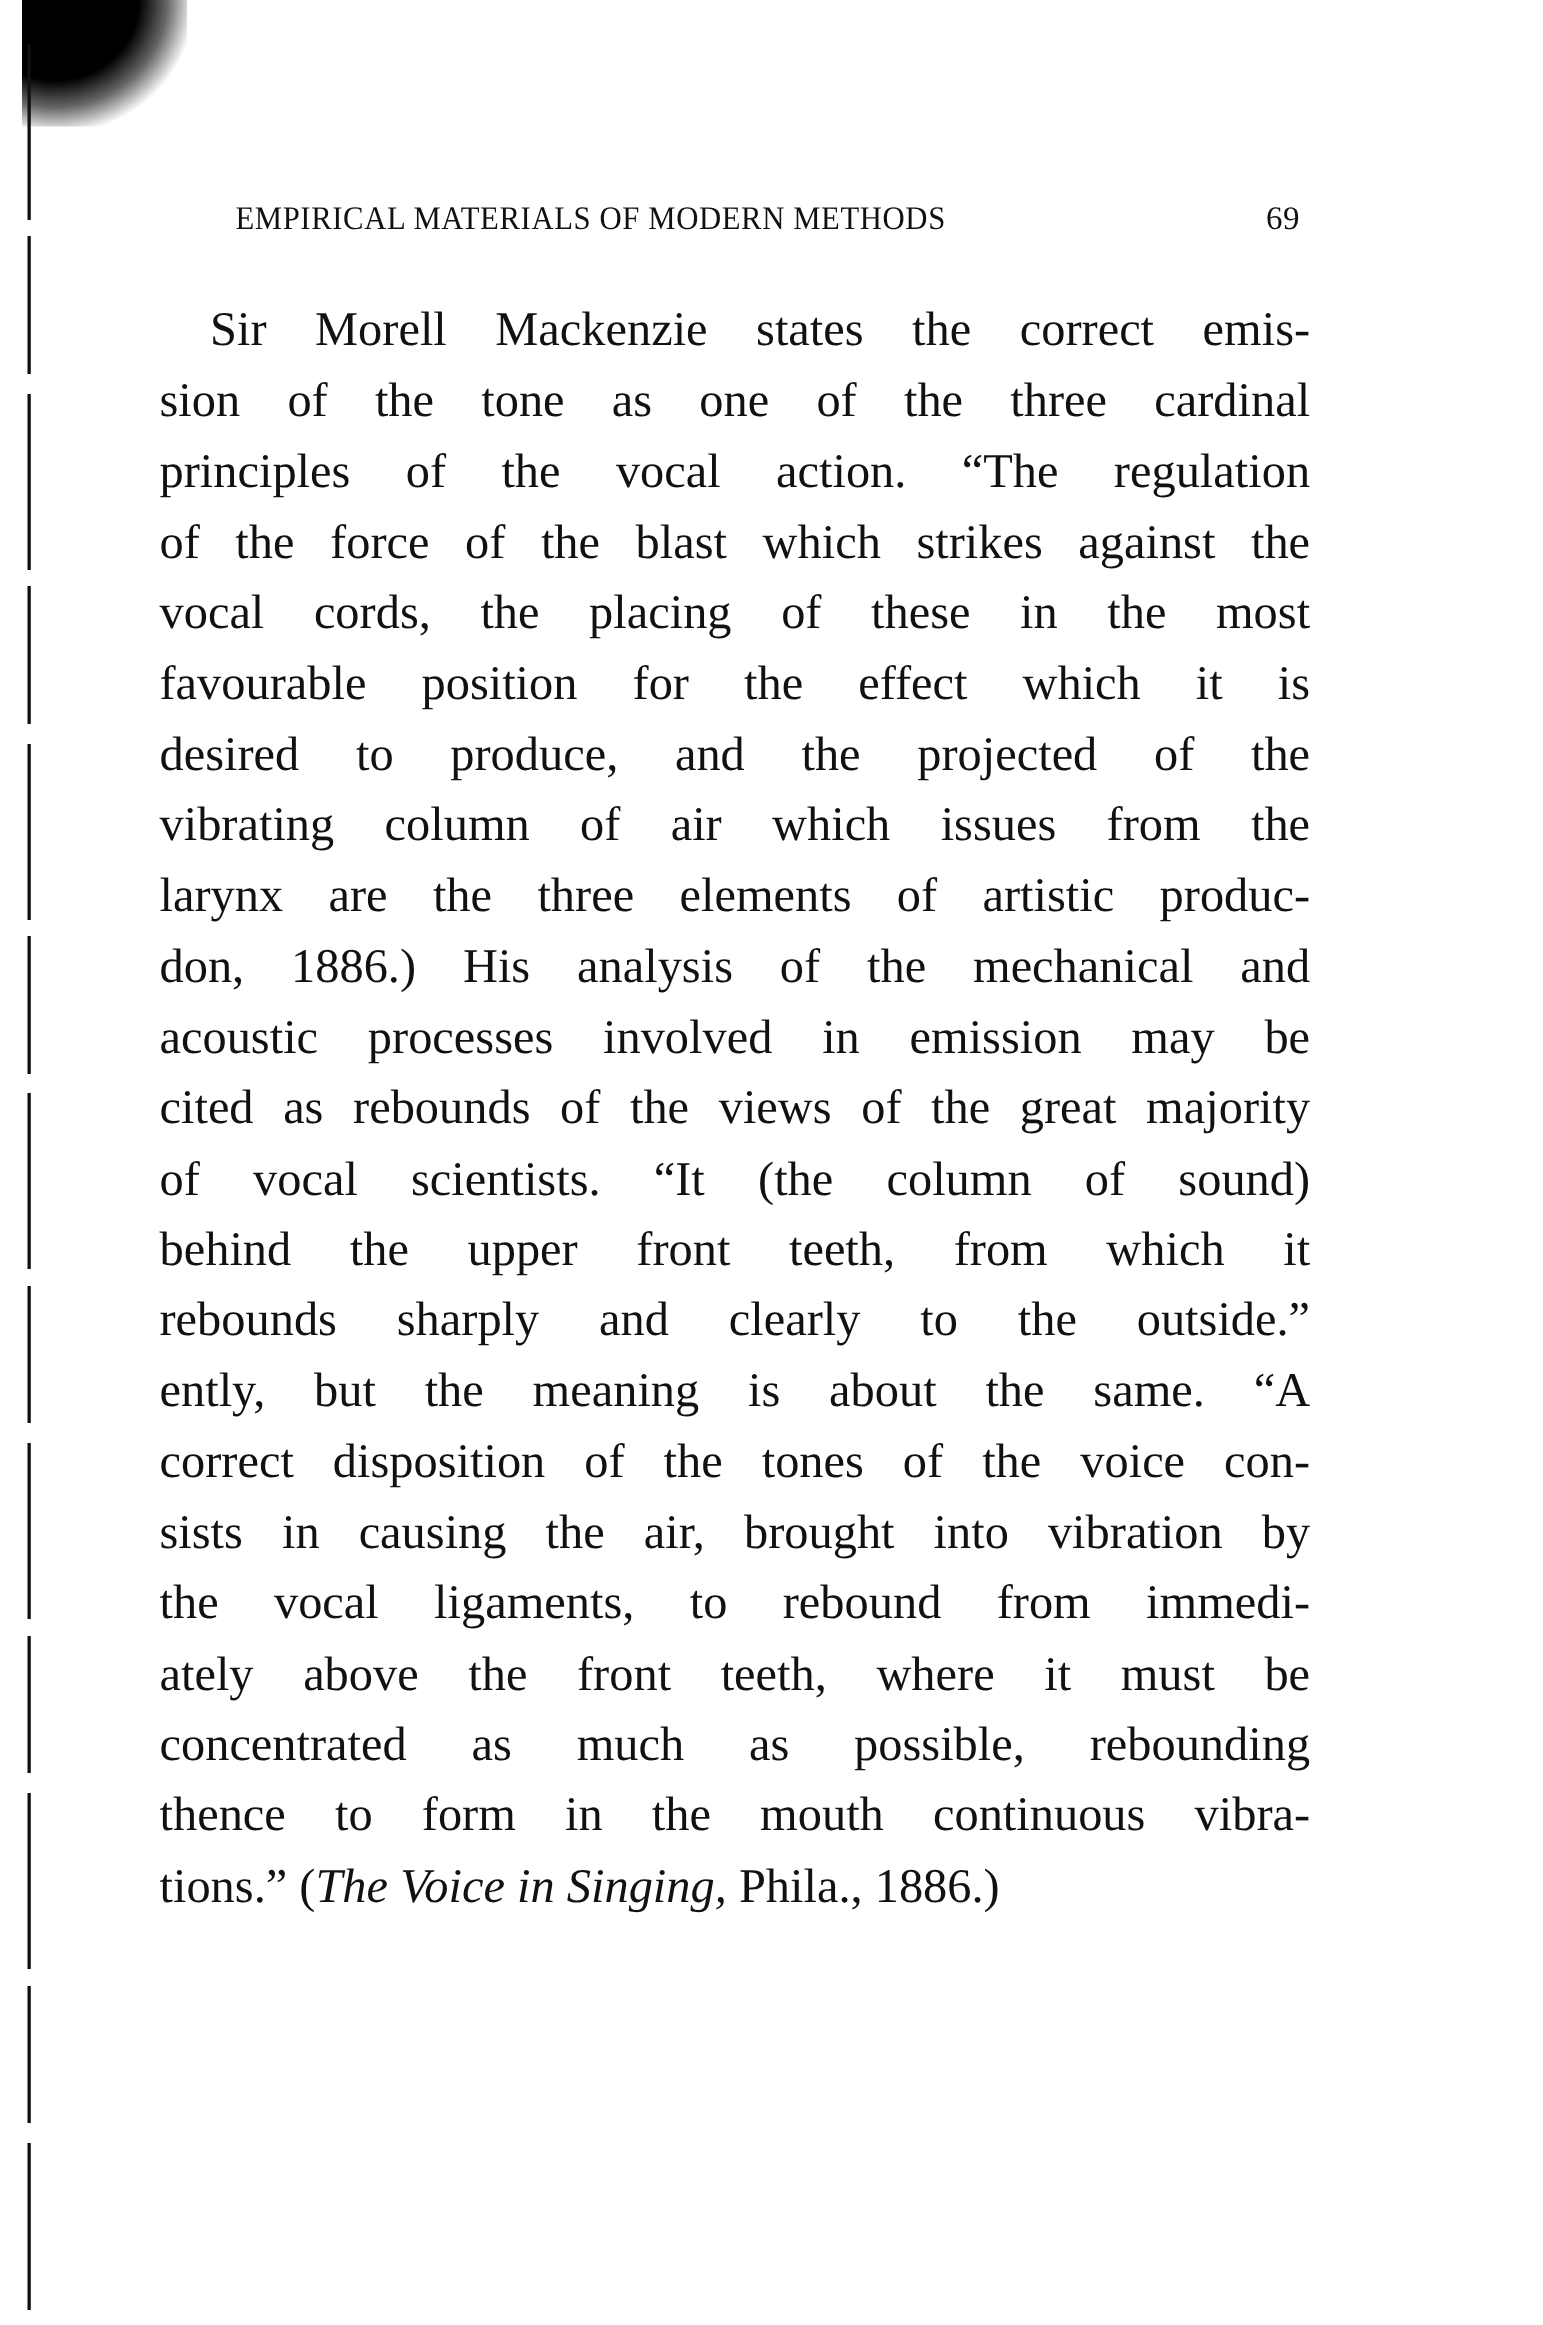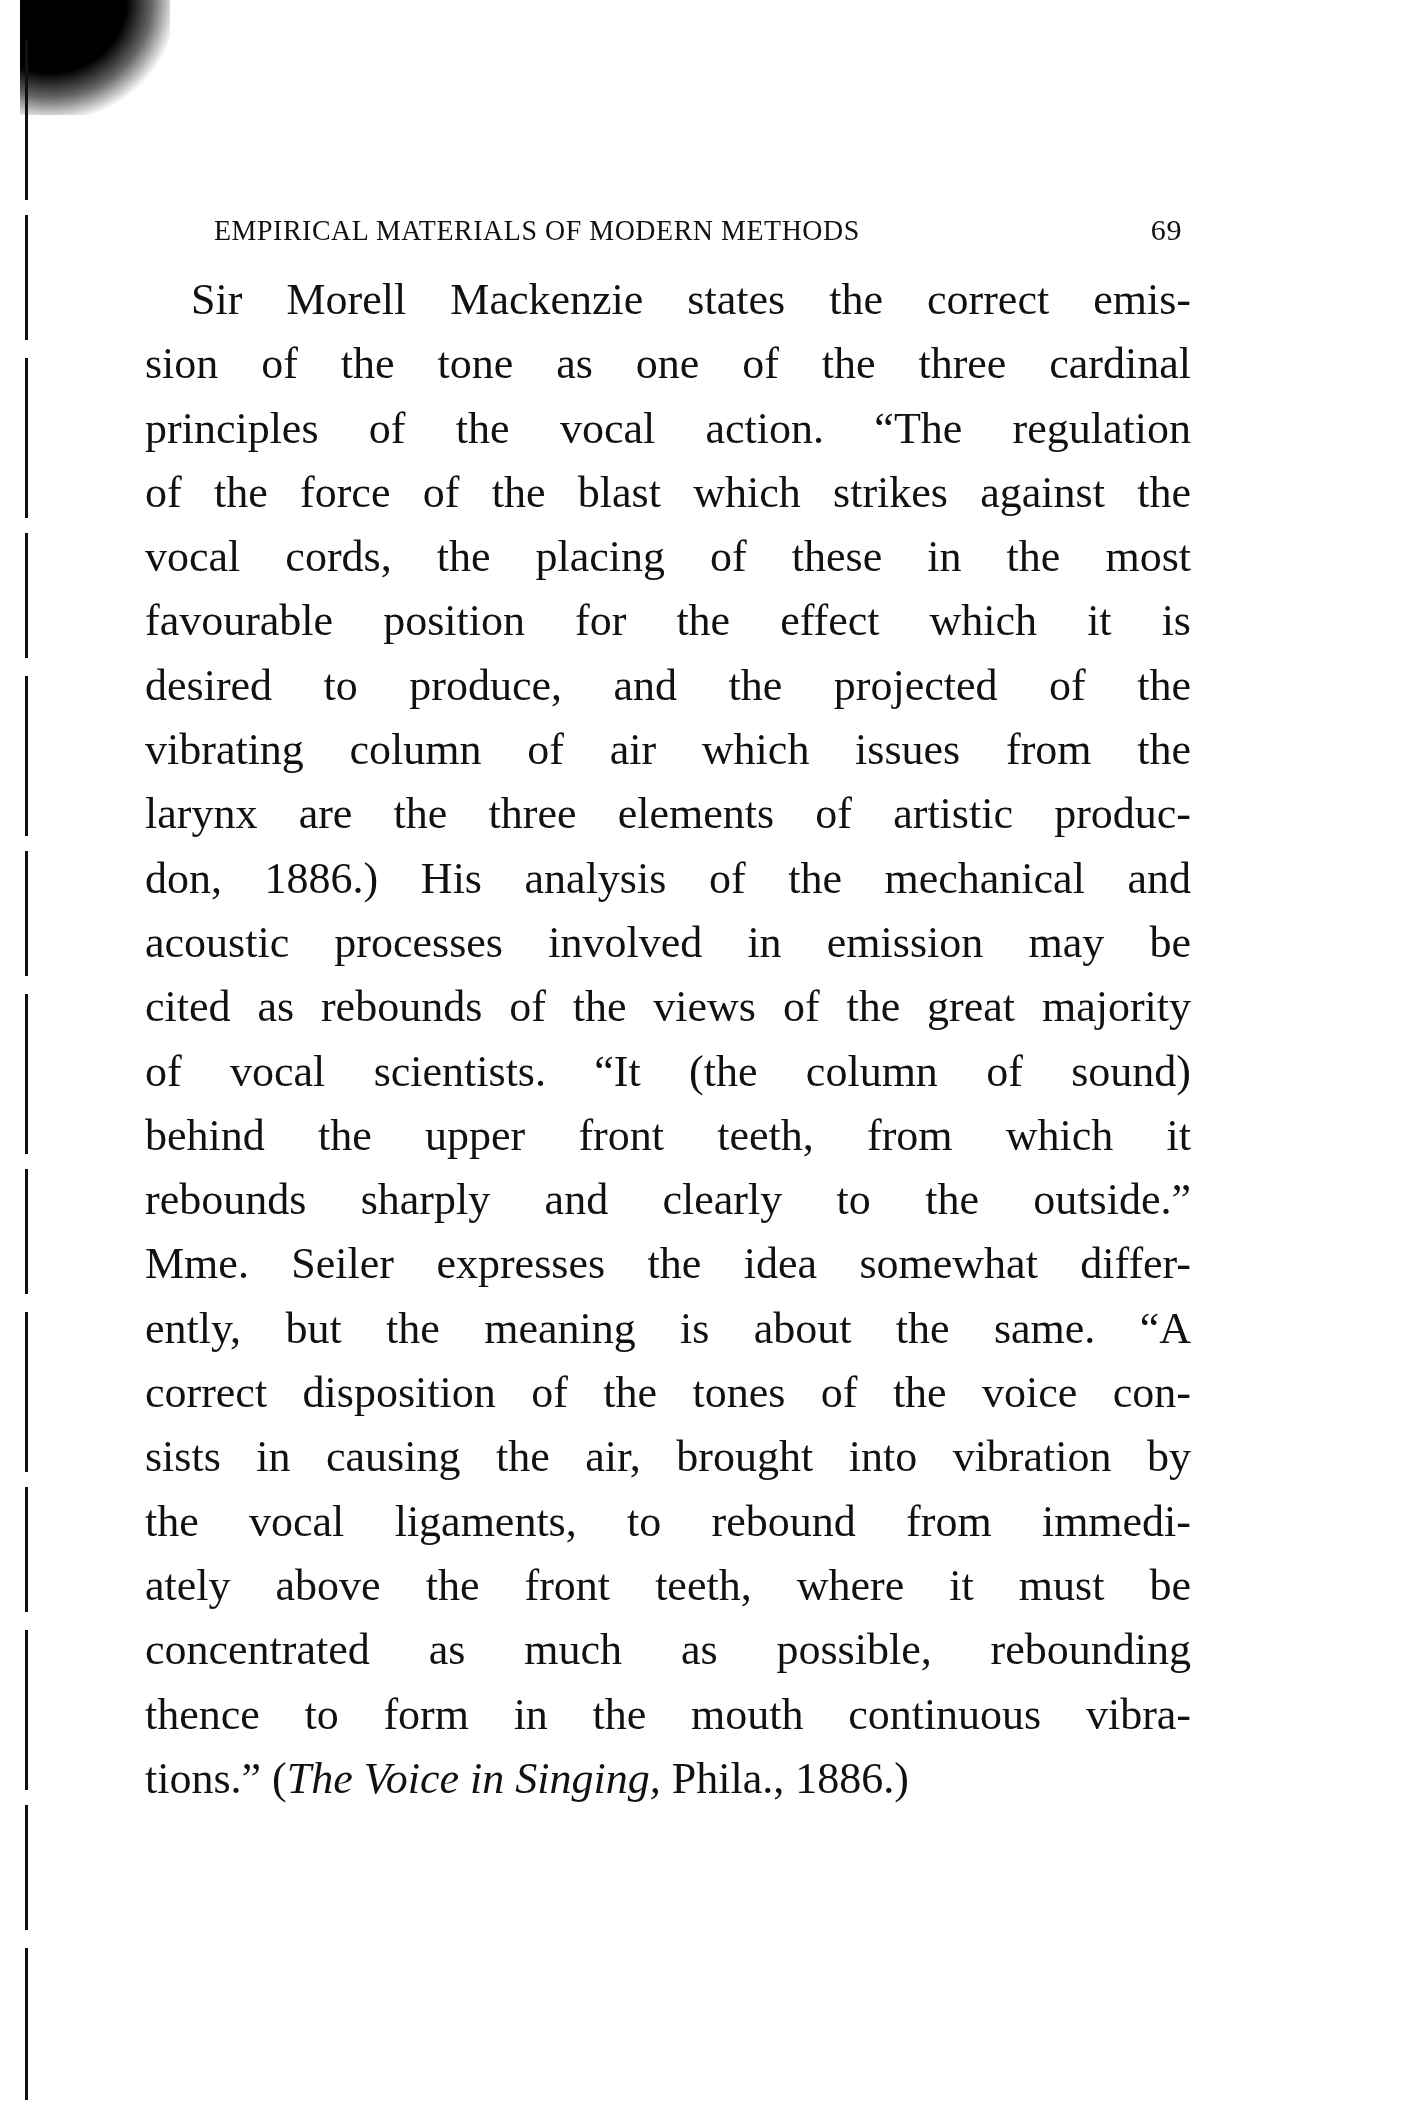--- a/index.html
+++ b/index.html
@@ -4,21 +4,21 @@
 <style>
   html, body { margin: 0; padding: 0; background: #ffffff; }
   body { width: 1403px; height: 2114px; position: relative; overflow: hidden; color: #111; }
   .page { position: absolute; left: 0; top: 0; width: 1403px; height: 2114px; background: #fff; }
   .scan-shadow { position: absolute; left: 20px; top: 0; width: 150px; height: 115px;
     background: radial-gradient(ellipse at 20% 0%, #000 0%, #000 45%, rgba(0,0,0,0.6) 60%, rgba(0,0,0,0) 75%); }
   .binding-line { position: absolute; left: 25px; top: 40px; width: 3px; height: 2060px;
     background: repeating-linear-gradient(to bottom, #111 0 160px, transparent 160px 175px, #111 175px 300px, transparent 300px 318px); }
   .running-head { position: absolute; left: 214px; top: 182px; width: 968px; height: 34px;
     font-family: "Liberation Serif", "DejaVu Serif", serif; font-size: 30px; letter-spacing: 0.6px;
-    display: flex; justify-content: space-between; align-items: center; white-space: nowrap; margin-top: 31px; }
+    display: flex; justify-content: space-between; align-items: center; white-space: nowrap; }
   .running-head .title { transform: scaleX(0.93); transform-origin: left; }
   .body-text { position: absolute; left: 145px; top: 268px; width: 1046px;
     font-family: "Liberation Serif", "DejaVu Serif", serif; font-size: 44px; line-height: 64.3px; }
   .line { display: block; height: 64.3px; white-space: nowrap; text-align: justify; text-align-last: justify; }
   .line.last { text-align-last: left; }
   .line.indent { padding-left: 46px; }
   .line span { }
   .it { font-style: italic; }
 </style>
 </head>
@@ -42,21 +42,20 @@
     <span class="line">favourable position for the effect which it is</span>
     <span class="line">desired to produce, and the projected of the</span>
     <span class="line">vibrating column of air which issues from the</span>
     <span class="line">larynx are the three elements of artistic produc-</span>
     <span class="line">don, 1886.) His analysis of the mechanical and</span>
     <span class="line">acoustic processes involved in emission may be</span>
     <span class="line">cited as rebounds of the views of the great majority</span>
     <span class="line">of vocal scientists. “It (the column of sound)</span>
     <span class="line">behind the upper front teeth, from which it</span>
     <span class="line">rebounds sharply and clearly to the outside.”</span>
-    <span class="line">Mme. Seiler expresses the idea somewhat differ-</span>
     <span class="line">ently, but the meaning is about the same. “A</span>
     <span class="line">correct disposition of the tones of the voice con-</span>
     <span class="line">sists in causing the air, brought into vibration by</span>
     <span class="line">the vocal ligaments, to rebound from immedi-</span>
     <span class="line">ately above the front teeth, where it must be</span>
     <span class="line">concentrated as much as possible, rebounding</span>
     <span class="line">thence to form in the mouth continuous vibra-</span>
     <span class="line last"><span>tions.” (</span><span class="it">The Voice in Singing,</span><span> Phila., 1886.)</span></span>
   </div>
 </div>

